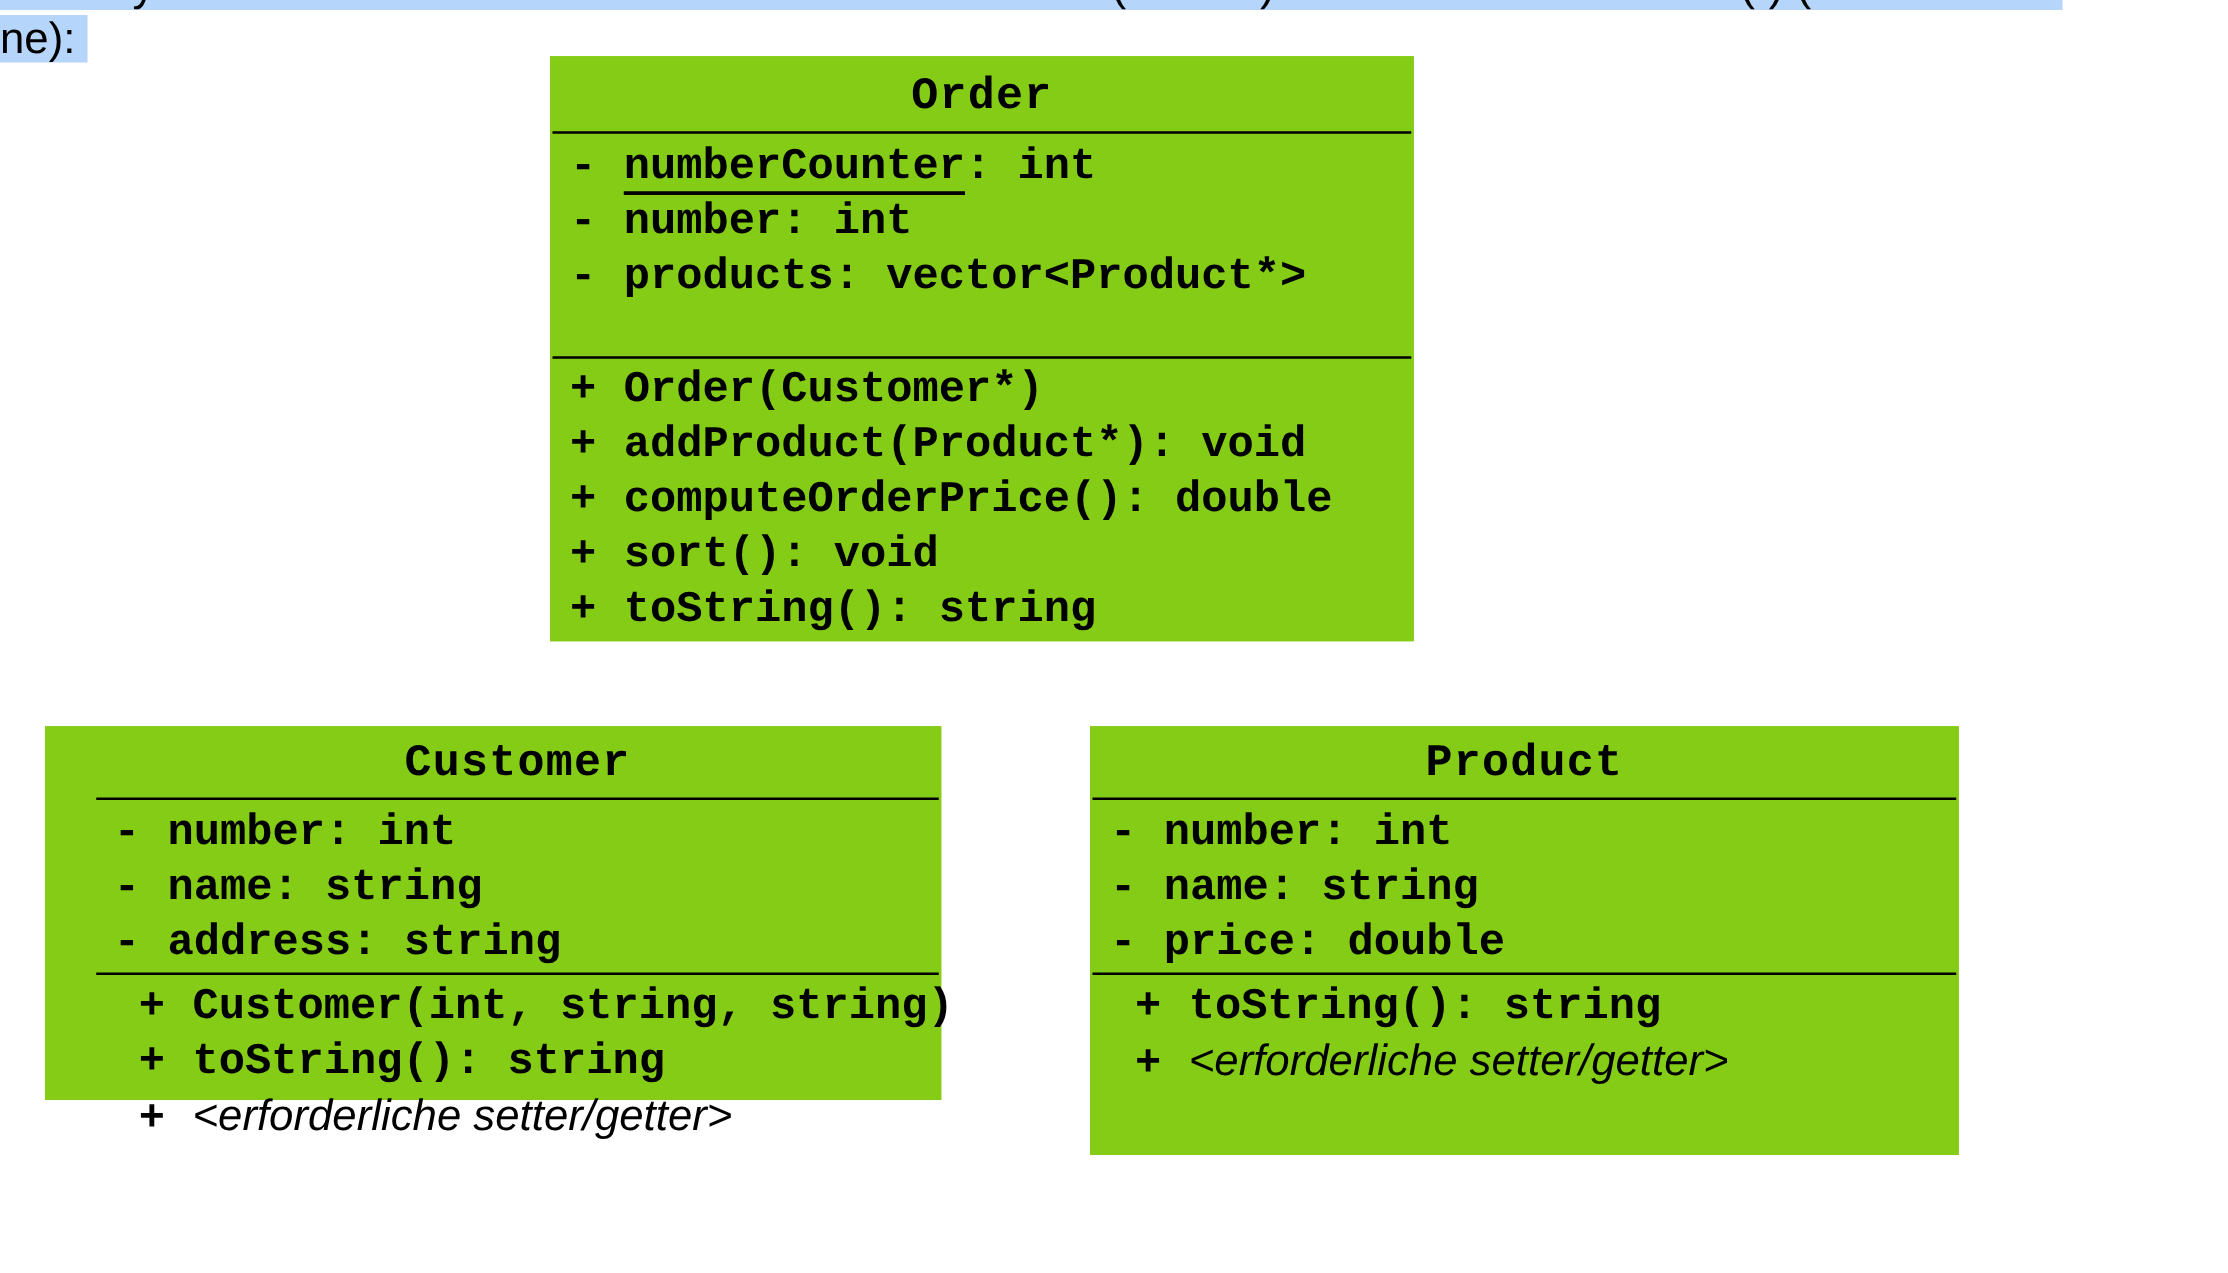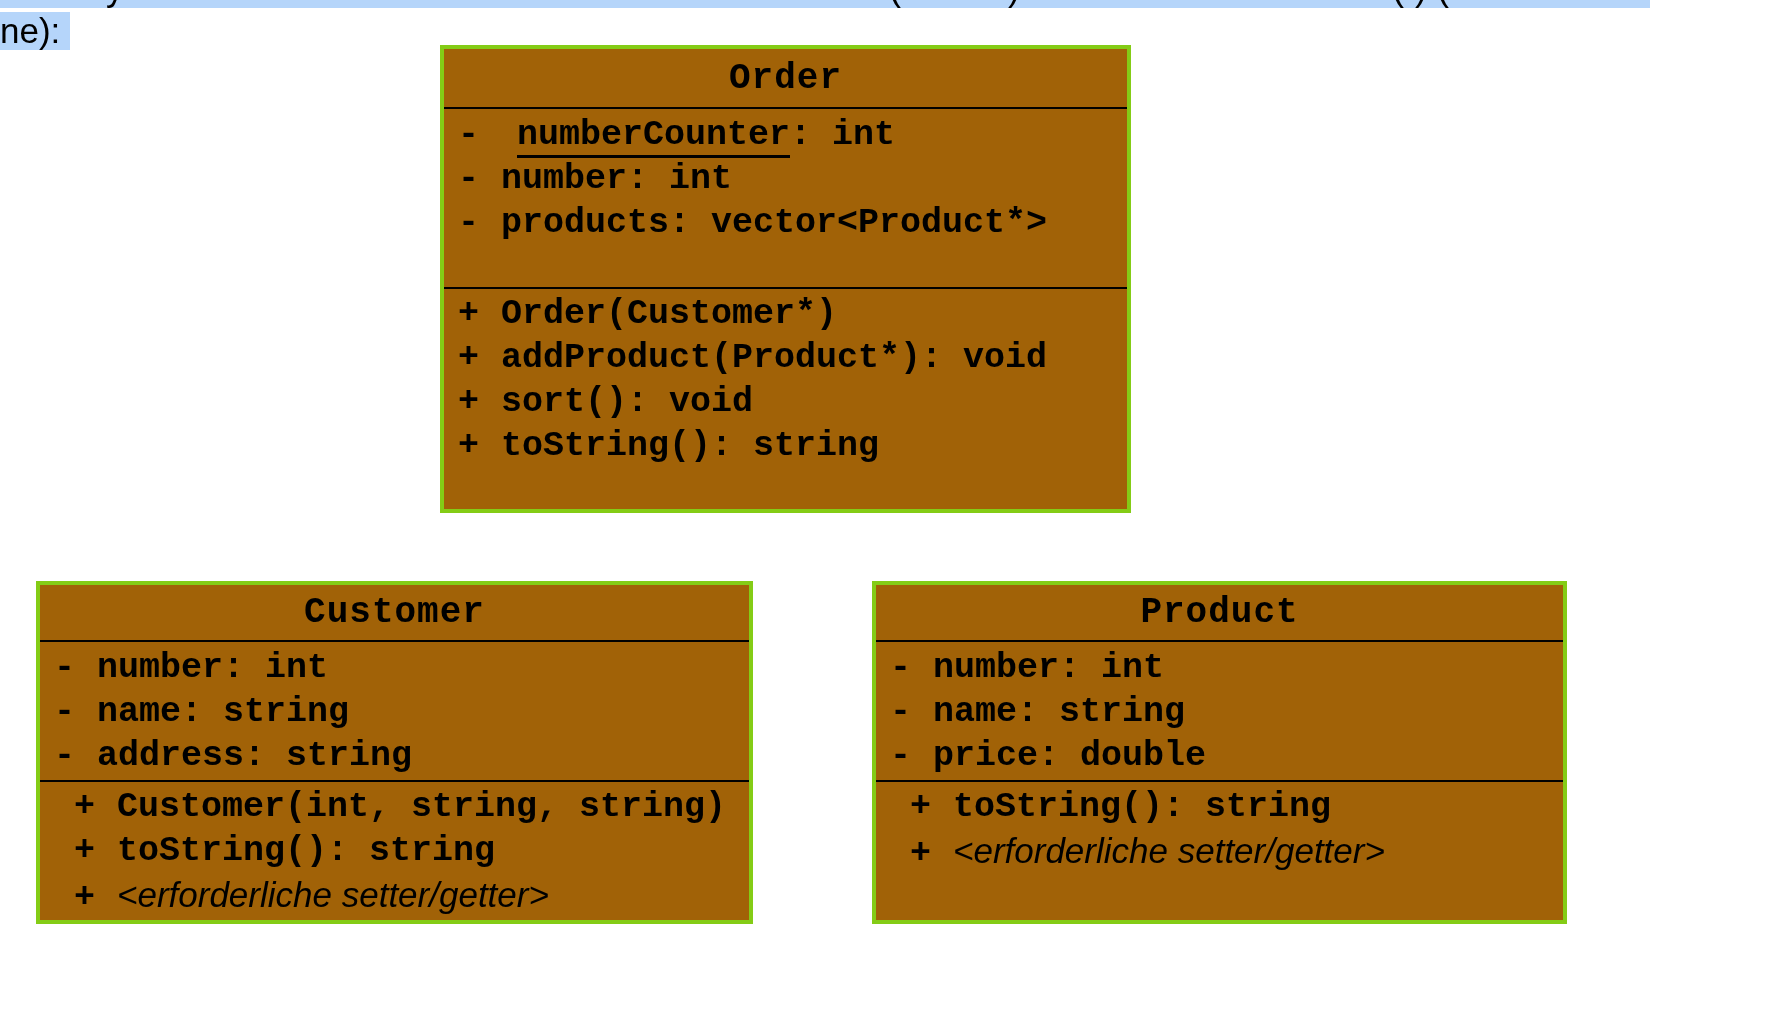--- a/index.html
+++ b/index.html
@@ -50,22 +50,22 @@
     font-family: "Liberation Sans", sans-serif;
     font-size: 35px;
     line-height: 38px;
     padding-right: 10px;
     color: #000000;
   }
 
   
   .uml-class {
     position: absolute;
-    background: #a16207;
-    border: 4px solid #84cc16;
+    background: #84cc16;
+    border: 2px solid #84cc16;
     box-sizing: border-box;
   }
   .uml-title {
     display: flex;
     align-items: center;
     justify-content: center;
     border-bottom: 2px solid #000000;
     font-weight: bold;
     font-size: 36px;
     letter-spacing: 1px;
@@ -85,36 +85,35 @@
     font-size: 35px;
     font-weight: bold;
     white-space: nowrap;
   }
   .vis {
     display: inline-block;
     width: 43px;
   }
   .static-underline {
     border-bottom: 3px solid #000000;
-    margin-left: 16px;
   }
   .italic {
     font-family: "Liberation Sans", sans-serif;
     font-style: italic;
     font-weight: 400;
     font-size: 35px;
   }
 
   
   #class-order    { left: 440px; top: 45px;  width: 691px; height: 468px; }
   #class-order .uml-title   { height: 58px; }
   #class-order .uml-attrs   { height: 180px; }
   #class-order .uml-methods { height: 224px; }
 
-  #class-customer { left: 36px;  top: 581px; width: 717px; height: 343px; }
+  #class-customer { left: 36px;  top: 581px; width: 717px; height: 299px; padding-left: 39px; }
   #class-product  { left: 872px; top: 581px; width: 695px; height: 343px; }
   .small-box .uml-title   { height: 55px; }
   .small-box .uml-attrs   { height: 140px; }
   .small-box .uml-methods { height: 142px; margin-left: 20px; }
 </style>
 </head>
 <body>
 
 <div class="screen">
 
@@ -134,20 +133,21 @@
   <div class="uml-class" id="class-order">
     <div class="uml-title">Order</div>
     <div class="uml-attrs">
         <div class="member"><span class="vis">-</span><span class="mtext"><span class="static-underline">numberCounter</span>: int</span></div>
         <div class="member"><span class="vis">-</span><span class="mtext">number: int</span></div>
         <div class="member"><span class="vis">-</span><span class="mtext">products: vector&lt;Product*&gt;</span></div>
       </div>
     <div class="uml-methods">
         <div class="member"><span class="vis">+</span><span class="mtext">Order(Customer*)</span></div>
         <div class="member"><span class="vis">+</span><span class="mtext">addProduct(Product*): void</span></div>
+        <div class="member"><span class="vis">+</span><span class="mtext">computeOrderPrice(): double</span></div>
         <div class="member"><span class="vis">+</span><span class="mtext">sort(): void</span></div>
         <div class="member"><span class="vis">+</span><span class="mtext">toString(): string</span></div>
       </div>
   </div>
 
   <div class="uml-class small-box" id="class-customer">
     <div class="uml-title">Customer</div>
     <div class="uml-attrs">
         <div class="member"><span class="vis">-</span><span class="mtext">number: int</span></div>
         <div class="member"><span class="vis">-</span><span class="mtext">name: string</span></div>

